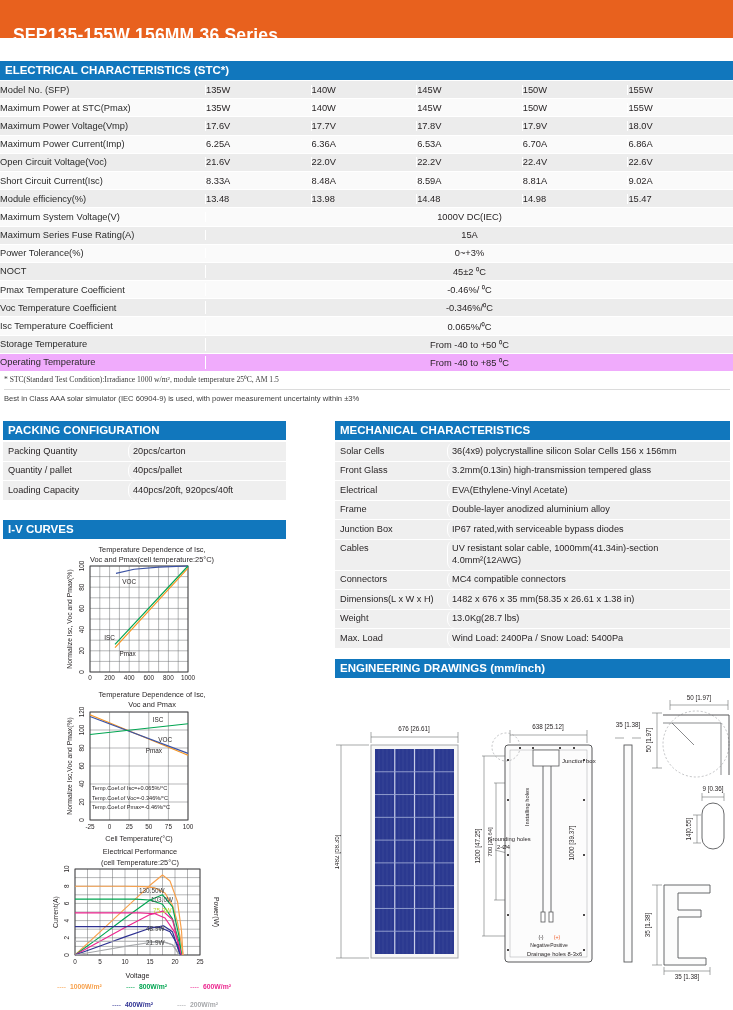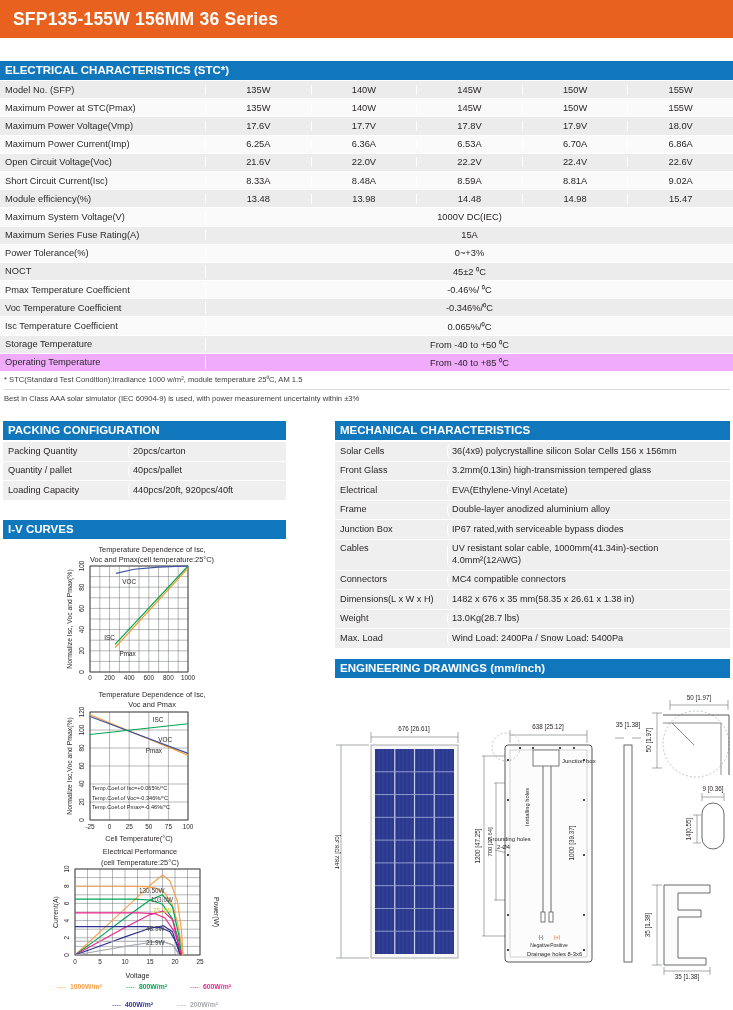--- a/index.html
+++ b/index.html
@@ -1,28 +1,28 @@
 <!DOCTYPE html>
 <html><head>
 <meta charset="utf-8">
 <style>
   html,body{margin:0;padding:0;background:#fff;}
   .page{position:relative;width:733px;height:1010px;background:#fff;overflow:hidden;
         font-family:"Liberation Sans",sans-serif;color:#231F20;}
   .abs{position:absolute;}
   .header-bar{left:0;top:0;width:733px;height:38px;background:#E8611E;}
-  .header-bar h1{margin:0;padding:0 0 0 13px;font-size:17.5px;line-height:38px;color:#fff;
+  .header-bar h1{margin:0;padding:16px 0 0 13px;font-size:17.5px;line-height:38px;color:#fff;
                  font-weight:bold;letter-spacing:.2px;}
   .section-bar{background:#1177BD;color:#fff;font-weight:bold;font-size:11.5px;
                line-height:19px;height:19px;padding-left:5px;box-sizing:border-box;}
   
   #elec-table{left:0;top:81px;width:733px;}
   .erow{display:flex;height:17.2px;margin-bottom:1px;align-items:center;font-size:9.3px;}
-  .erow .lbl{flex:0 0 205px;padding-left:5px;box-sizing:border-box;color:#2A2A2A;}
-  .erow .val{flex:1 1 0;text-align:center;border-left:1.5px solid #fff;}
+  .erow .lbl{flex:0 0 205px;box-sizing:border-box;color:#2A2A2A;}
+  .erow .val{flex:1 1 0;border-left:1.5px solid #fff;}
   .erow .merged{flex:1 1 0;text-align:center;border-left:1.5px solid #fff;}
   
   .footnote{left:4px;width:726px;font-size:7.6px;color:#3c3c3c;}
   .fn-rule{border-bottom:1px solid #DCDCDC;padding-bottom:5px;}
   
   .srow{display:flex;margin-bottom:1px;font-size:9.2px;background:#EFEFEF;line-height:1.25;}
   .srow .lbl{box-sizing:border-box;padding:3.5px 2px 3.5px 5px;}
   .srow .val{flex:1 1 0;border-left:1.5px solid #fff;padding:3.5px 5px 3.5px 4px;border-radius:8px;}
   #packing-table{left:3px;top:442px;width:283px;}
   #packing-table .lbl{flex:0 0 125px;}
@@ -128,21 +128,21 @@
       <div class="erow" style="background:#ECECEC">
         <div class="lbl">Storage Temperature</div>
         <div class="merged">From -40 to +50  ⁰C</div>
       </div>
       <div class="erow" style="background:#f0abfc">
         <div class="lbl">Operating Temperature</div>
         <div class="merged">From -40 to +85  ⁰C</div>
       </div>
     </div>
 
-  <div class="abs footnote fn-rule" style="top:374px;">* STC(Standard Test Condition):Irradiance 1000 w/m², module temperature 25⁰C, AM 1.5</div>
+  <div class="abs footnote fn-rule" style="top:374px;font-family:Liberation Serif, serif;">* STC(Standard Test Condition):Irradiance 1000 w/m², module temperature 25⁰C, AM 1.5</div>
   <div class="abs footnote" style="top:394px;">Best in Class AAA solar simulator (IEC 60904-9) is used, with power measurement uncertainty within ±3%</div>
 
   <div class="abs section-bar" style="left:3px;top:421px;width:283px;">PACKING CONFIGURATION</div>
   <div class="abs" id="packing-table">
       <div class="srow">
         <div class="lbl">Packing Quantity</div>
         <div class="val">20pcs/carton</div>
       </div>
       <div class="srow">
         <div class="lbl">Quantity / pallet</div>

